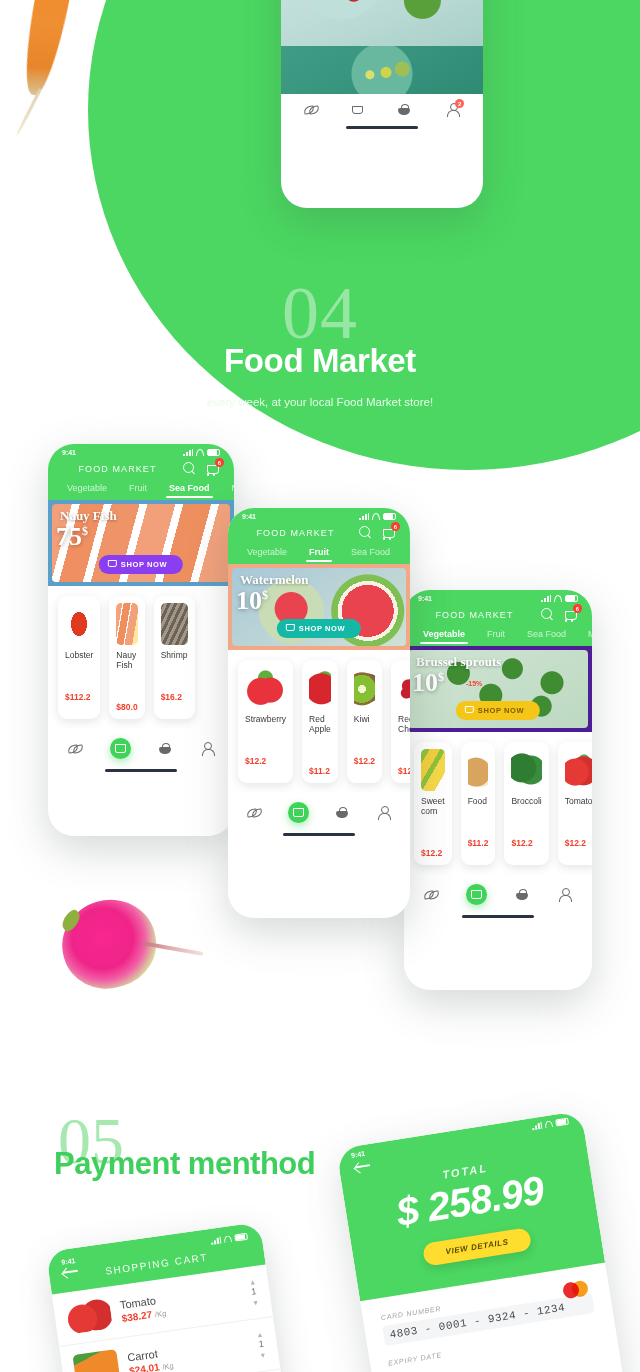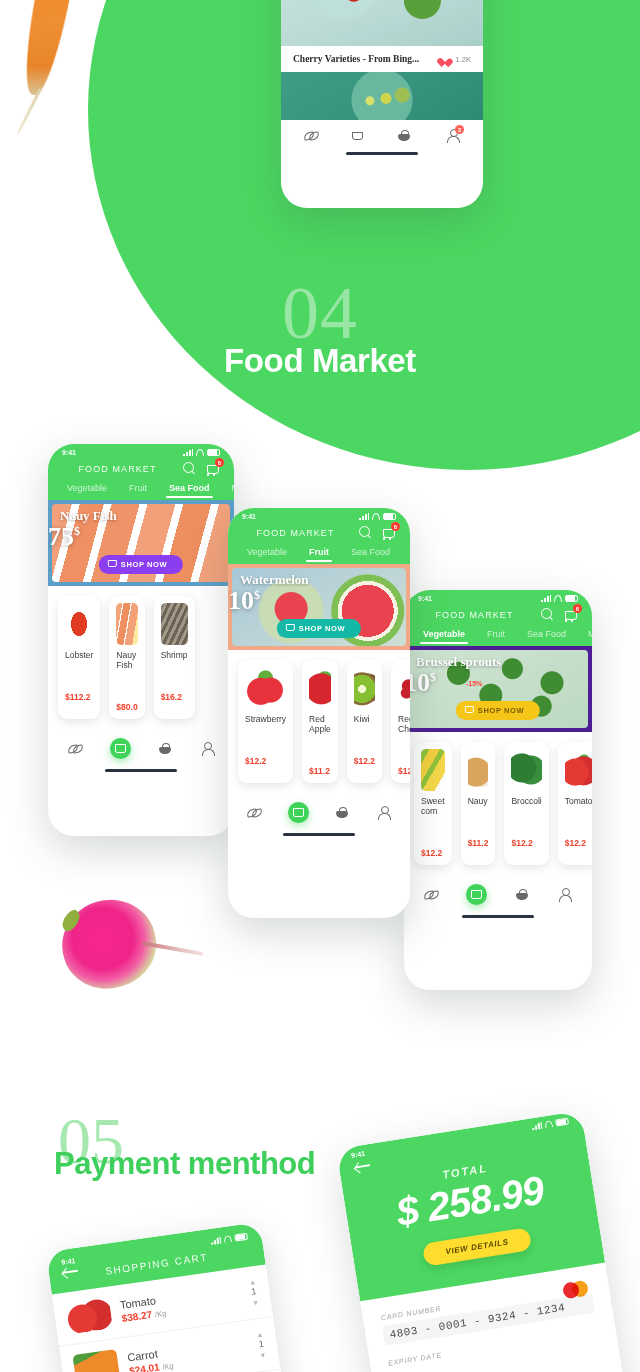--- a/index.html
+++ b/index.html
@@ -119,21 +119,21 @@
   }
 
   .banner { position:relative; height:86px; overflow:hidden; }
   .banner .bimg { position:absolute; inset:0; }
   .banner .btitle {
     position:absolute; left:12px; top:8px; color:#fff; font-size:13px;
     font-family:"Liberation Serif", serif; font-weight:bold;
     text-shadow:0 1px 3px rgba(0,0,0,.35);
   }
   .banner .bprice {
-    position:absolute; left:0; top:22px; color:#fff;
+    position:absolute; left:8px; top:22px; color:#fff;
     font-family:"Liberation Serif", serif; font-size:26px; font-weight:bold;
     text-shadow:0 1px 4px rgba(0,0,0,.35);
   }
   .banner .bprice sup { font-size:12px; }
   .banner .boff {
     position:absolute; left:62px; top:34px; color:#ff4136; font-size:7px;
     font-weight:bold; background:rgba(255,255,255,.0);
   }
   .shopnow {
     position:absolute; left:50%; transform:translateX(-50%); bottom:12px;
@@ -291,25 +291,20 @@
 <div class="phone" style="left:281px; top:-74px; width:202px; height:282px;">
   <div class="feed-img" style="height:120px;background:
       radial-gradient(circle at 30% 42%, #d8342a 0 8px, transparent 9px),
       radial-gradient(circle at 42% 30%, #e8b422 0 7px, transparent 8px),
       radial-gradient(circle at 22% 32%, #e0582c 0 7px, transparent 8px),
       radial-gradient(circle at 36% 56%, #c52a22 0 8px, transparent 9px),
       radial-gradient(circle at 48% 48%, #e2902a 0 6px, transparent 7px),
       radial-gradient(circle at 30% 44%, #bfe0da 0 40px, transparent 41px),
       radial-gradient(circle at 70% 62%, #5aa03a 0 18px, transparent 19px),
       linear-gradient(160deg,#cfe6e2,#bcdbd7 60%,#a9cfc9);"></div>
-  <div class="feed-cap">
-    <span class="t">Cherry Varieties - From Bing...</span>
-    <span class="heart"></span>
-    <span class="likes">1.2K</span>
-  </div>
   <div class="feed-img" style="height:48px;background:
       radial-gradient(circle at 52% 55%, #cfd44a 0 5px, transparent 6px),
       radial-gradient(circle at 60% 48%, #9fbf55 0 7px, transparent 8px),
       radial-gradient(circle at 44% 60%, #d7e06a 0 4px, transparent 5px),
       radial-gradient(circle at 50% 58%, #67b89e 0 30px, transparent 31px),
       linear-gradient(150deg,#3f9d86,#2f8a74);"></div>
   <div class="navbar">
     <span class="nav-ic leaf"></span>
     <span class="nav-ic" style="border:1.3px solid #444;border-radius:0 0 3px 3px;width:11px;height:8px;"></span>
     <span class="nav-ic basket"></span>
@@ -487,21 +482,21 @@
     <div class="shopnow" style="background:#f5c518;color:#7a5c00;">SHOP NOW</div>
   </div>
   <div class="grid">
     <div class="card">
       <div class="thumb" style="background:linear-gradient(120deg,#8fc23a 0 18%,#f2cf3e 18% 40%,#8fc23a 40% 52%,#f5d84a 52% 78%,#fff 78%);"></div>
       <div class="pname">Sweet corn</div>
       <div class="pprice">$12.2</div>
     </div>
     <div class="card">
       <div class="thumb" style="background:radial-gradient(circle at 40% 55%, #d8a45e 0 14px, transparent 15px), radial-gradient(circle at 66% 58%, #f3e6d2 0 13px, transparent 14px), #fff;"></div>
-      <div class="pname">Nauy</div>
+      <div class="pname">Food</div>
       <div class="pprice">$11.2</div>
     </div>
     <div class="card">
       <div class="thumb" style="background:radial-gradient(circle at 35% 45%, #2e7d32 0 14px, transparent 15px), radial-gradient(circle at 64% 50%, #388e3c 0 14px, transparent 15px), #fff;"></div>
       <div class="pname">Broccoli</div>
       <div class="pprice">$12.2</div>
     </div>
     <div class="card">
       <div class="thumb" style="background:radial-gradient(circle at 36% 55%, #e53935 0 13px, transparent 14px), radial-gradient(circle at 66% 52%, #d32f2f 0 14px, transparent 15px), radial-gradient(circle at 68% 26%, #4caf50 0 5px, transparent 6px), #fff;"></div>
       <div class="pname">Tomato</div>
@@ -514,20 +509,21 @@
     <span class="nav-ic basket"></span>
     <span class="nav-ic user"></span>
   </div>
   <div class="home-ind"></div>
 </div>
 
 <div class="sec-4">
   <div class="num">04</div>
   <div class="title">Food Market</div>
   <div class="sub">
+    <div>every week, at your local Food Market store!</div>
   </div>
 </div>
 
 <div class="sec-5">
   <div class="num">05</div>
   <div class="title">Payment menthod</div>
 </div>
 
 <div class="pay-phone">
   <div class="pay-top">

